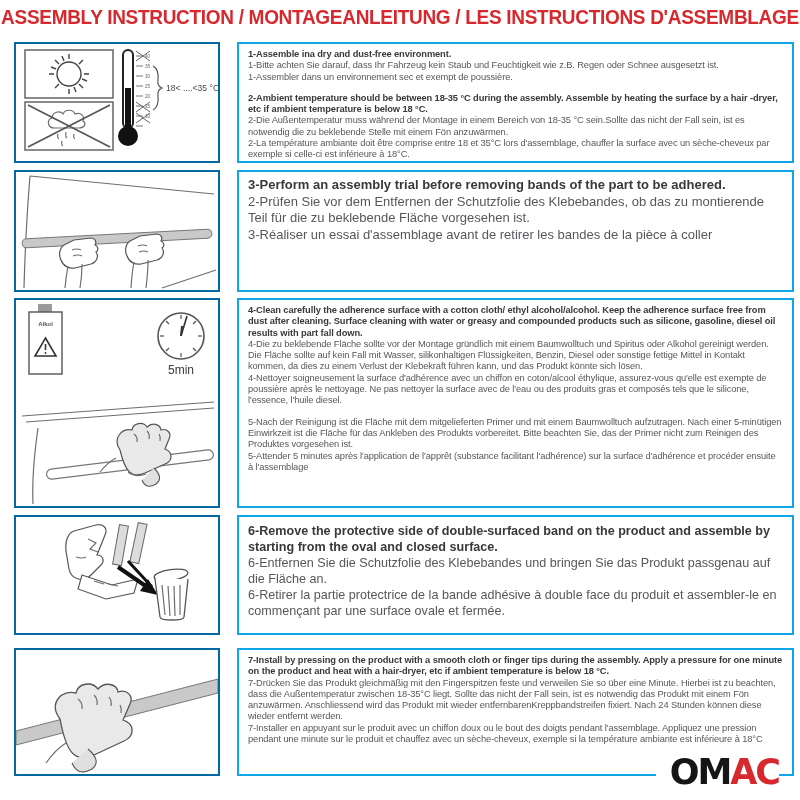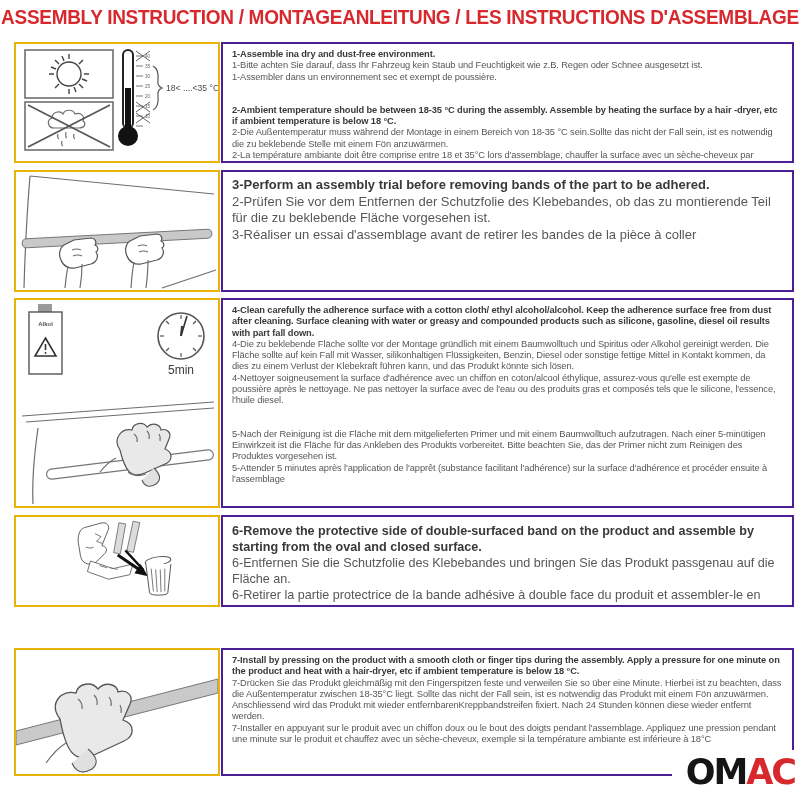--- a/index.html
+++ b/index.html
@@ -2,32 +2,32 @@
 <html><head>
 <meta charset="utf-8">
 <style>
   html,body{margin:0;padding:0;background:#fff;}
   .sheet{position:relative;width:800px;height:800px;background:#fff;overflow:hidden;
          font-family:"Liberation Sans",sans-serif;border-radius:6px;}
   .title{position:absolute;top:7px;left:0;width:800px;text-align:center;
          font-weight:800;font-size:19px;letter-spacing:-0.3px;color:#d7282d;
          transform:scaleY(1.08);}
   .row{position:absolute;left:14px;width:780px;display:flex;}
-  .illus{width:206px;flex:0 0 206px;border:2px solid #eab308;background:#fff;margin-right:1px;box-sizing:border-box;}
+  .illus{width:206px;flex:0 0 206px;border:2px solid #0369a1;background:#fff;margin-right:17px;box-sizing:border-box;}
   .illus svg{display:block;width:100%;height:100%;}
-  .tx{flex:1;border:2px solid #4c1d95;background:#fff;box-sizing:border-box;
+  .tx{flex:1;border:2px solid #0ea5e9;background:#fff;box-sizing:border-box;
       padding:5px 9px 4px 9px;overflow:hidden;}
   .tx p{margin:0;}
   .small{font-size:9.3px;line-height:11.3px;letter-spacing:-0.1px;}
   .big3{font-size:13px;line-height:16.5px;}
   .big6{font-size:12.6px;line-height:16px;padding-top:6px;}
   .b{font-weight:bold;color:#39393c;}
   .n{color:#56575b;}
-  .sec + .sec{margin-top:22px;}
-  .logo{position:absolute;right:5px;top:750px;background:#fff;padding:2px 0 4px 14px;
+  .sec + .sec{margin-top:10px;}
+  .logo{position:absolute;right:21px;top:750px;background:#fff;padding:2px 0 4px 14px;
         font-family:"DejaVu Sans",sans-serif;font-weight:900;font-size:35px;
         letter-spacing:-2px;line-height:40px;z-index:5;}
   .logo .lb{color:#151515;}
   .logo .lr{color:#d7282d;}
   .ln{stroke:#6e6e6e;fill:none;stroke-width:1.2;}
   .dk{stroke:#444;fill:none;stroke-width:1.4;}
 </style>
 </head>
 <body>
 
@@ -189,21 +189,21 @@
         <p class="n">4-Die zu beklebende Fläche sollte vor der Montage gründlich mit einem Baumwolltuch und Spiritus oder Alkohol gereinigt werden. Die Fläche sollte auf kein Fall mit Wasser, silikonhaltigen Flüssigkeiten, Benzin, Diesel oder sonstige fettige Mittel in Kontakt kommen, da dies zu einem Verlust der Klebekraft führen kann, und das Produkt könnte sich lösen.</p>
         <p class="n">4-Nettoyer soigneusement la surface d'adhérence avec un chiffon en coton/alcool éthylique, assurez-vous qu'elle est exempte de poussière après le nettoyage. Ne pas nettoyer la surface avec de l'eau ou des produits gras et composés tels que le silicone, l'essence, l'huile diesel.</p>
       </div>
       <div class="sec">
         <p class="n">5-Nach der Reinigung ist die Fläche mit dem mitgelieferten Primer und mit einem Baumwolltuch aufzutragen. Nach einer 5-minütigen Einwirkzeit ist die Fläche für das Ankleben des Produkts vorbereitet. Bitte beachten Sie, das der Primer nicht zum Reinigen des Produktes vorgesehen ist.</p>
         <p class="n">5-Attender 5 minutes après l'application de l'apprêt (substance facilitant l'adhérence) sur la surface d'adhérence et procéder ensuite à l'assemblage</p>
       </div>
     </div>
   </div>
 
-  <div class="row" style="top:515px;height:92px;">
+  <div class="row" style="top:515px;height:120px;">
     <div class="illus">
       <svg viewBox="0 0 202 116">
         <g>
           <rect x="100" y="8" width="9" height="40" fill="#dcdcdc" stroke="#666" stroke-width="1" transform="rotate(10 104 28)"></rect>
           <rect x="118" y="6" width="9" height="40" fill="#dcdcdc" stroke="#666" stroke-width="1" transform="rotate(12 122 26)"></rect>
         </g>
         <g>
           <path d="M58,14 l22,-6 c8,-2 12,4 9,10 l-8,20 c6,0 8,6 4,10 l-10,10 c-8,8 -20,4 -22,-6 l-3,-18 c-1,-10 2,-18 8,-20 z" fill="#fff" stroke="#555" stroke-width="1.2"></path>
           <path class="ln" d="M72,22 l8,4 l-6,6 l8,3 M60,40 q6,2 10,0"></path>
           <path d="M66,58 l30,10 l26,-6 l-4,14 l-28,6 l-28,-10 z" fill="#fff" stroke="#555" stroke-width="1.1"></path>

